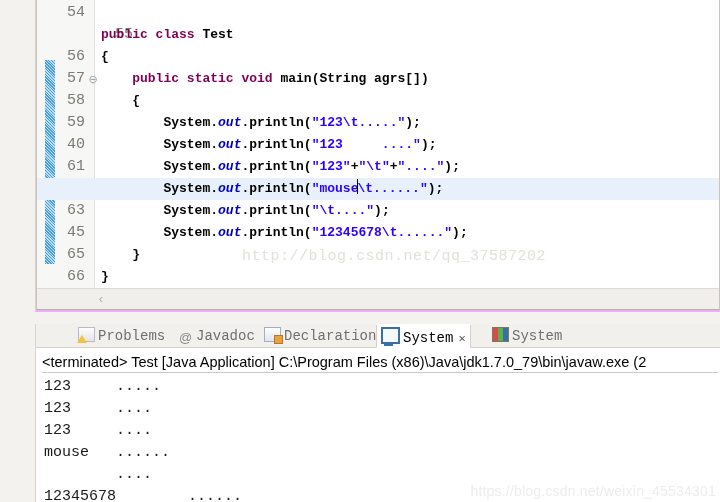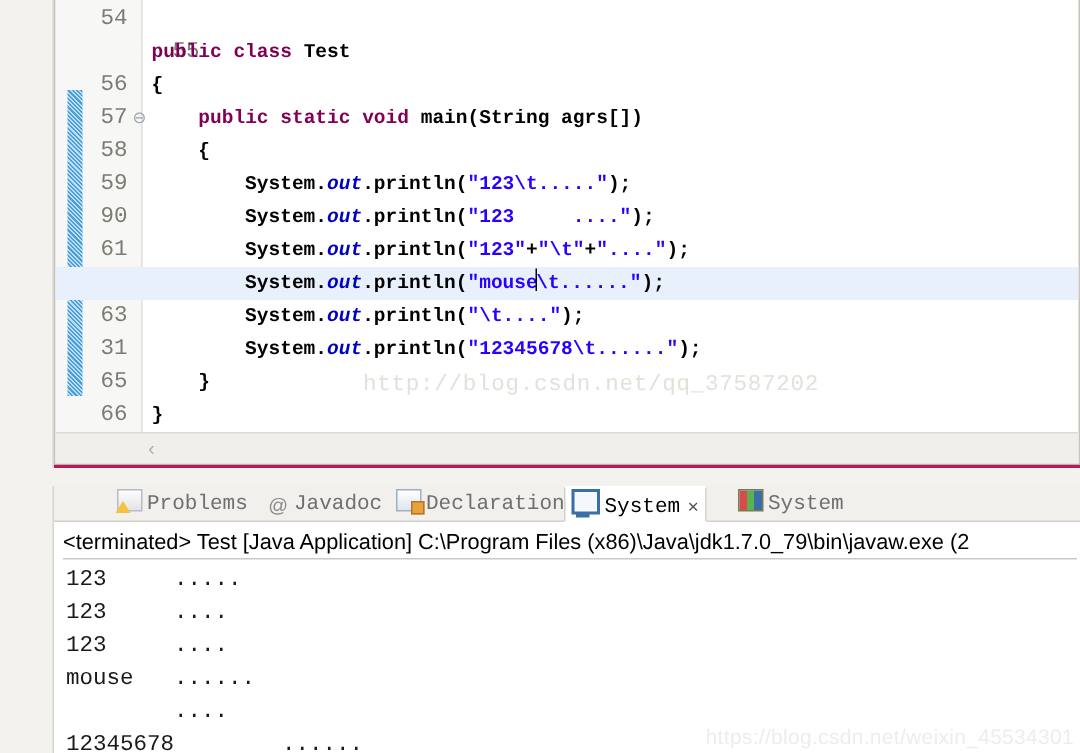--- a/index.html
+++ b/index.html
@@ -5,21 +5,21 @@
   html, body {
     margin: 0; padding: 0;
     width: 720px; height: 502px;
     overflow: hidden;
     background: #ffffff;
     font-family: "Liberation Sans", sans-serif;
   }
   #root {
     position: relative;
     width: 720px; height: 502px;
-    background: #be185d;
+    background: #f0abfc;
   }
 
   
   .editor-frame {
     position: absolute;
     left: 36px; top: 0px;
     width: 684px; height: 310px;
     background: #ffffff;
     border-left: 1px solid #c8c4bd;
     border-right: 1px solid #c8c4bd;
@@ -285,25 +285,25 @@
       <div class="gutter">
         <div class="changebar"></div>
         <div id="linenumbers">
             <div class="lnum" style="top: 2px;">54</div>
             <div class="lnum" style="top: 24px; margin-left: 48px;">55</div>
             <div class="lnum" style="top: 46px;">56</div>
             <div class="lnum" style="top: 68px;">57</div>
             <div class="foldicon" style="top: 68px;">⊖</div>
             <div class="lnum" style="top: 90px;">58</div>
             <div class="lnum" style="top: 112px;">59</div>
-            <div class="lnum" style="top: 134px;">90</div>
+            <div class="lnum" style="top: 134px;">40</div>
             <div class="lnum" style="top: 156px;">61</div>
             <div class="lnum" style="top: 178px;">62</div>
             <div class="lnum" style="top: 200px;">63</div>
-            <div class="lnum" style="top: 222px;">31</div>
+            <div class="lnum" style="top: 222px;">45</div>
             <div class="lnum" style="top: 244px;">65</div>
             <div class="lnum" style="top: 266px;">66</div>
           </div>
       </div>
       <div class="code-area" id="code-area">
           <div class="cline" style="top: 2px;"></div>
           <div class="cline" style="top: 24px;"><span class="kw">public </span><span class="kw">class </span><span class="plain">Test</span></div>
           <div class="cline" style="top: 46px;"><span class="plain">{</span></div>
           <div class="cline" style="top: 68px;"><span class="plain">    </span><span class="kw">public </span><span class="kw">static </span><span class="kw">void </span><span class="plain">main(String agrs[])</span></div>
           <div class="cline" style="top: 90px;"><span class="plain">    {</span></div>

